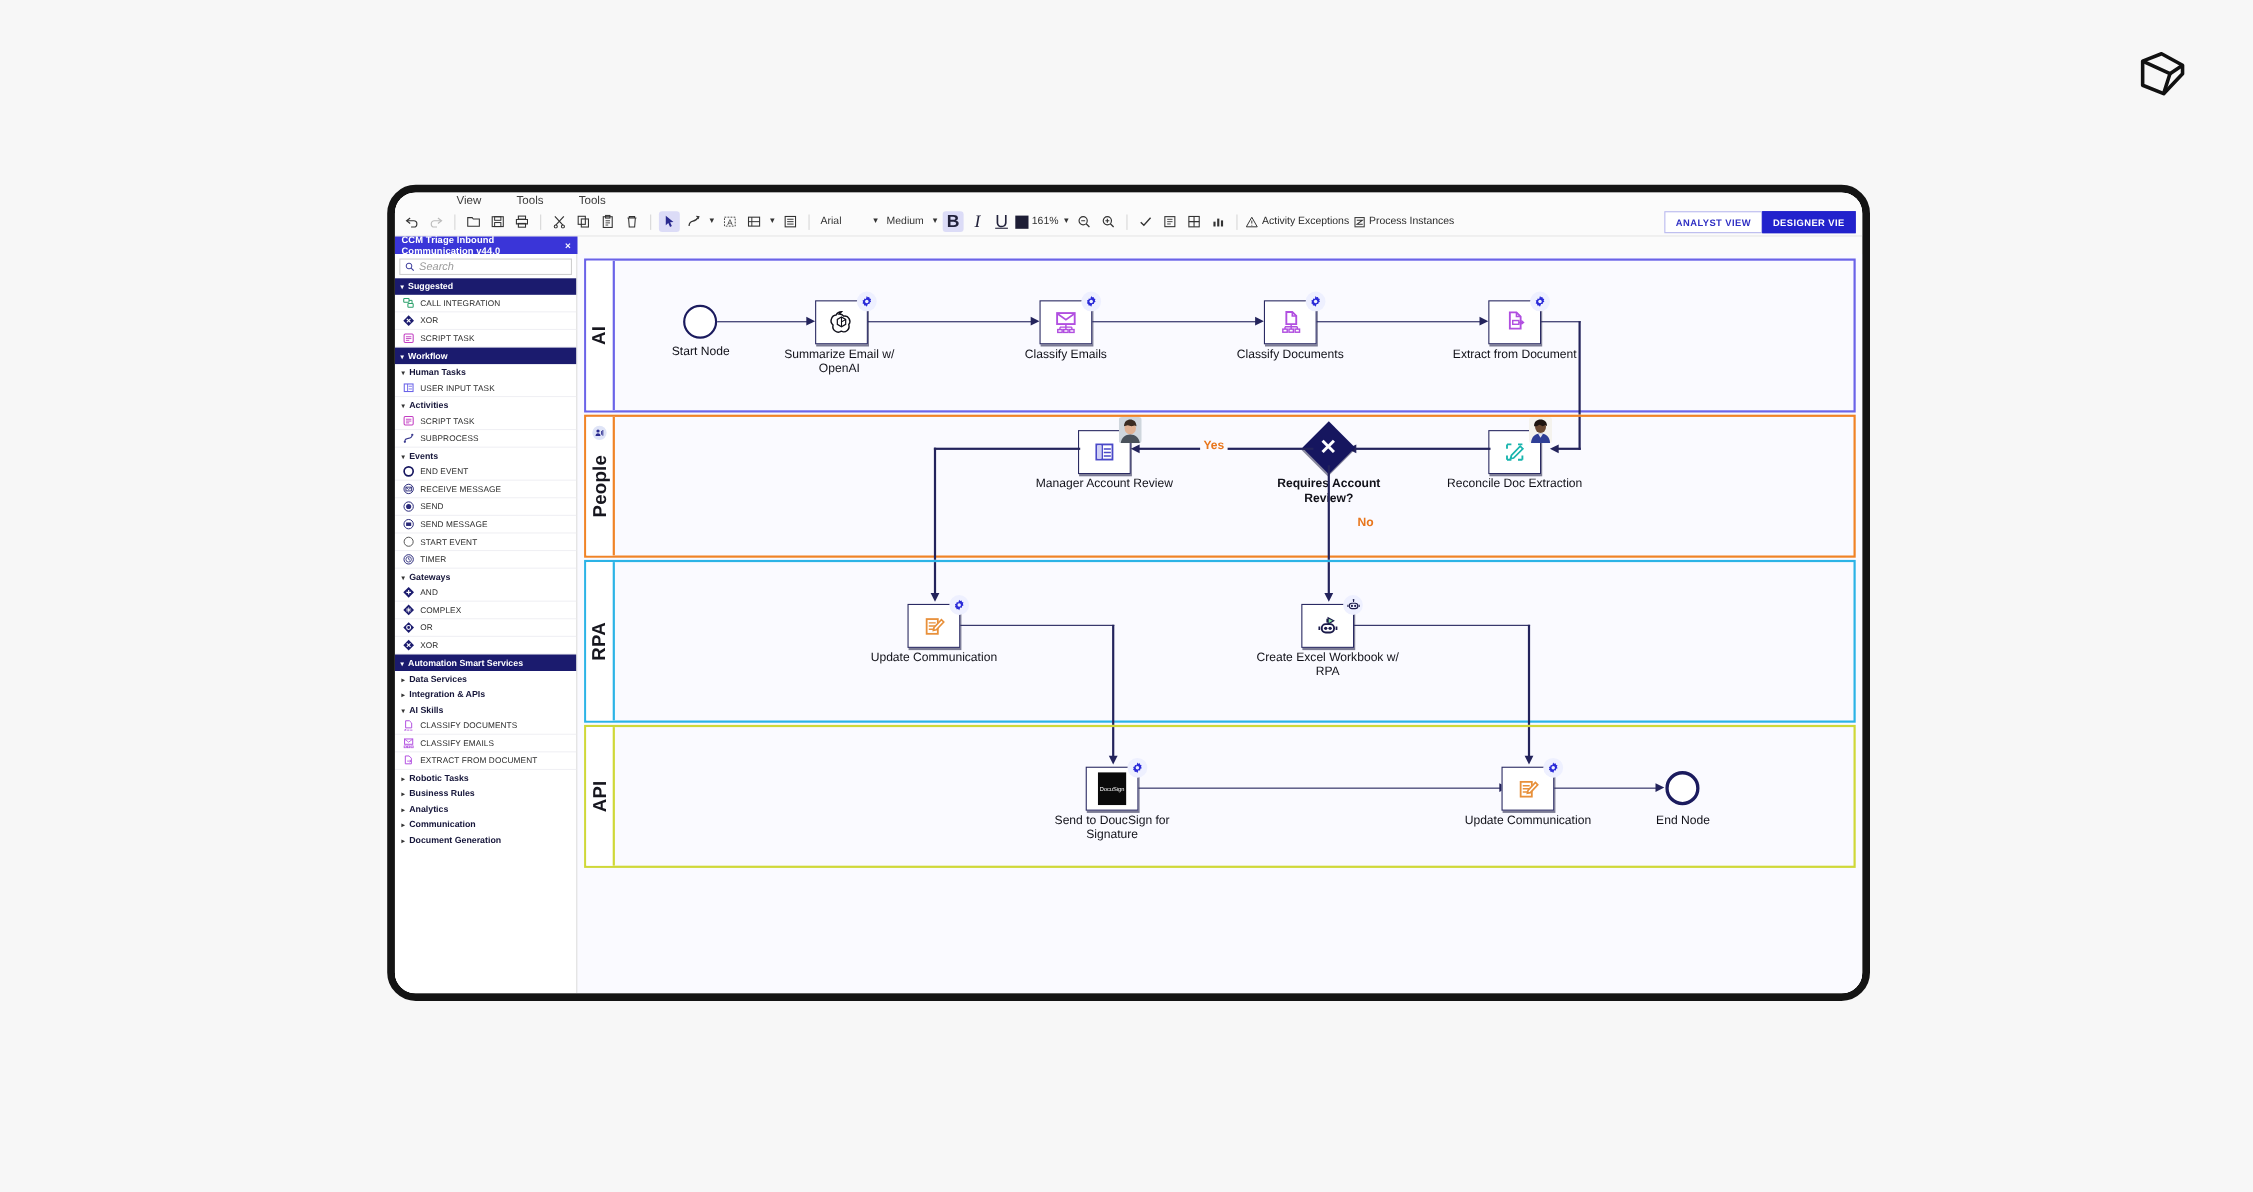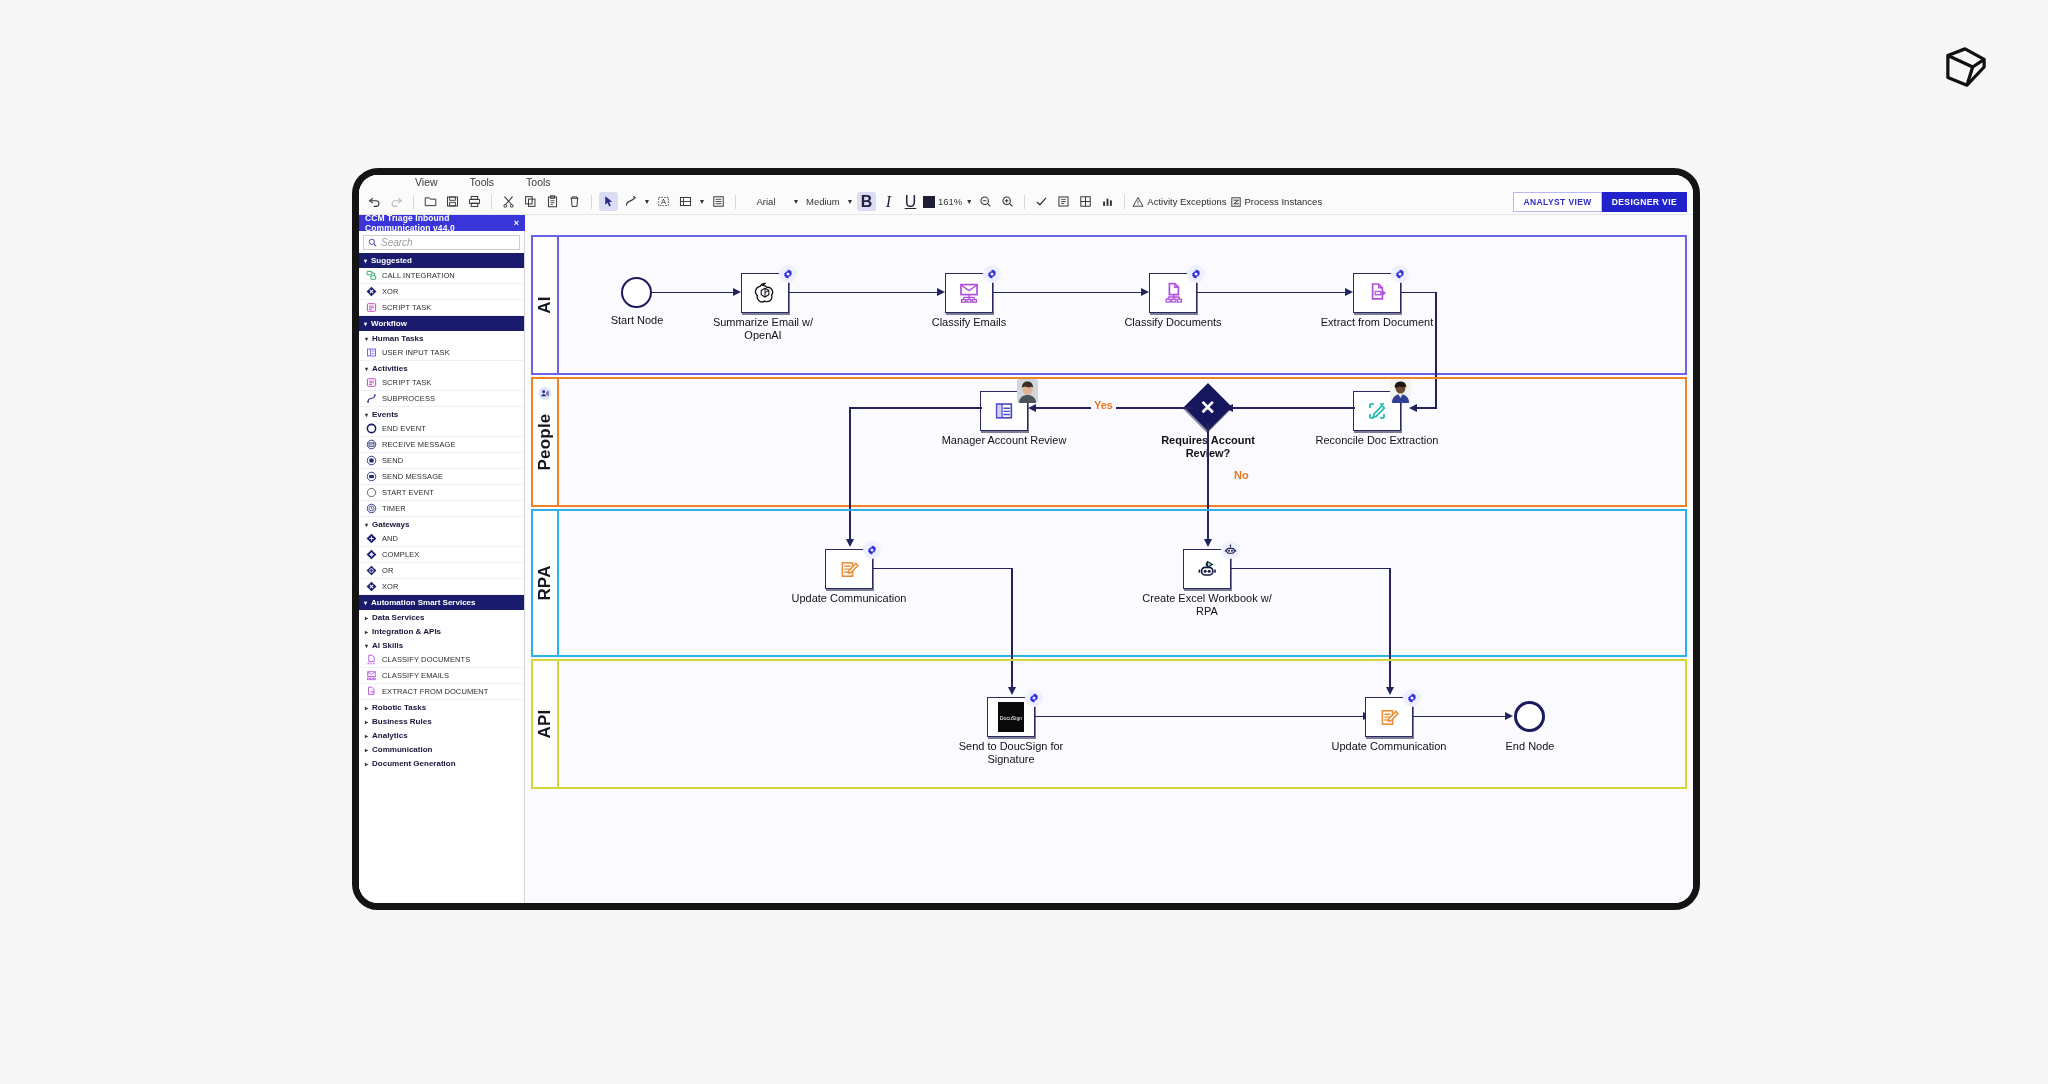--- a/index.html
+++ b/index.html
@@ -38,21 +38,21 @@
     background:#fbfbfb; border-bottom:1px solid #e6e6e6;
     display:flex; align-items:center; padding:0 6px; gap:3px; white-space:nowrap; }
   .tb-ic{ width:19px; height:19px; display:inline-flex; align-items:center; justify-content:center;
     color:#22223b; border-radius:3px; flex:0 0 auto; }
   .tb-ic.sel{ background:#dcdcf7; }
   .tb-ic svg{ display:block; }
   .tb-sep{ width:1px; height:14px; background:#d8d8d8; margin:0 4px; flex:0 0 auto;}
   .tb-caret{ width:8px; height:19px; display:inline-flex; align-items:center; justify-content:center;
     font-size:7px; color:#333; flex:0 0 auto; }
   .tb-txt{ font-size:9.5px; color:#333; padding:0 3px; flex:0 0 auto; }
-  .tb-font{ width:46px;text-align:center; }
+  .tb-font{ width:46px; }
   .tb-size{ width:40px; }
   .tb-b{ font-weight:700; }
   .tb-i{ font-style:italic; font-family:"Liberation Serif", serif; }
   .tb-u{ text-decoration:underline; }
   .tb-swatch{ width:12px; height:12px; background:#1d1d35; flex:0 0 auto; }
   .tb-zoom{ font-size:9.5px; color:#333; }
   .tb-label{ font-size:9.5px; color:#2a2a2a; display:inline-flex; align-items:center; gap:3px; flex:0 0 auto;}
   .tb-right{ margin-left:auto; display:flex; align-items:center; flex:0 0 auto; }
   .viewbtn{ font-size:8.5px; font-weight:700; letter-spacing:.4px; padding:4px 9px; }
   .viewbtn.analyst{ color:#2f2fc4; background:#ffffff; border:1px solid #b9b9ee; }

